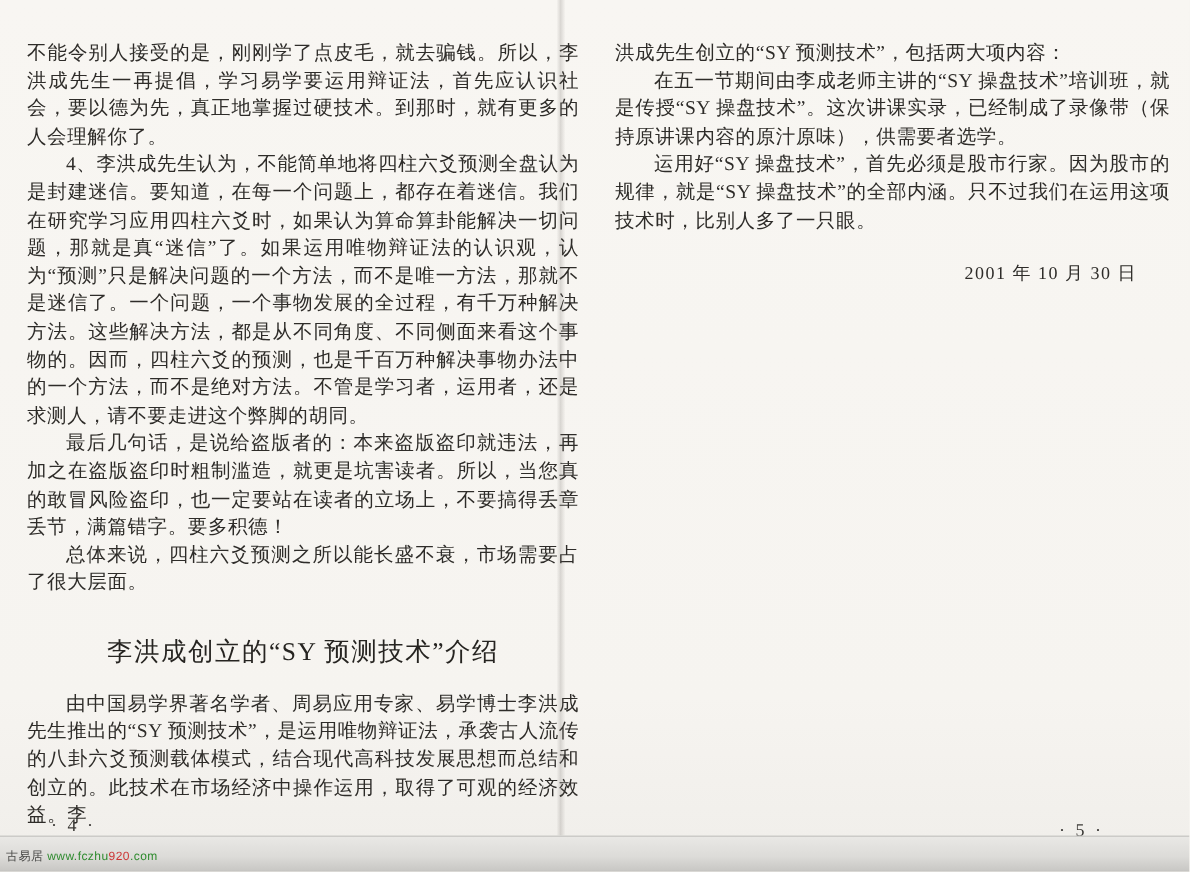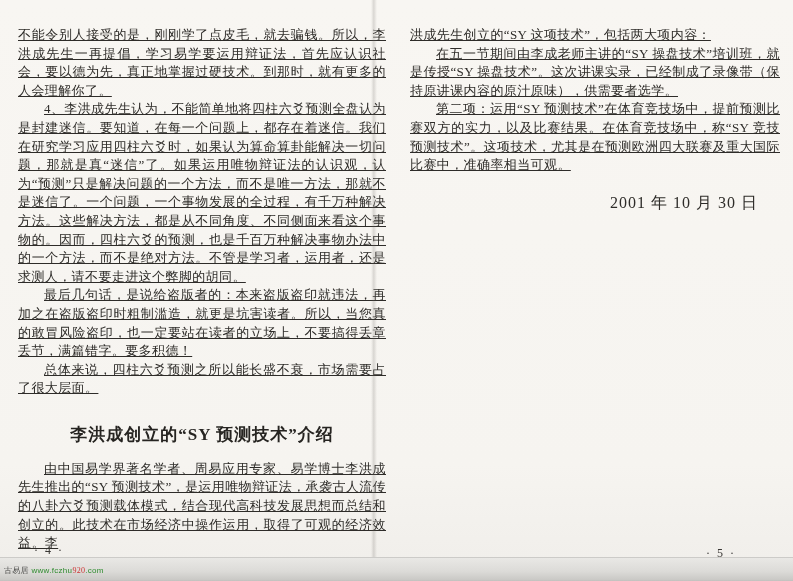--- a/index.html
+++ b/index.html
@@ -9,29 +9,28 @@
     font-family:"Liberation Serif","DejaVu Serif",serif;
   }
   .scan-surface{position:absolute;inset:0;background:linear-gradient(to bottom,#f8f6f2 0%,#f6f4f0 80%,#f1efeb 96%);}
   .page{position:absolute;top:26px;}
   .page-left{left:18px;width:368px;}
   .page-right{left:410px;width:370px;}
   p.body-text{
     margin:0;font-size:13px;line-height:18.6px;color:#2e2c29;
     text-align:justify;text-justify:inter-ideograph;
     letter-spacing:0.4px;
-    text-decoration:underline;
   }
   p.indent{text-indent:2em;}
   h1.section-heading{
-    margin:25px 0 14px 0;font-size:17px;font-weight:bold;color:#262421;
+    margin:25px 0 14px 0;font-size:17px;font-weight:normal;color:#262421;
     text-align:center;letter-spacing:1px;
   }
   .date-line{
-    margin-top:18px;padding-right:22px;font-size:16px;color:#2e2c29;
+    margin-top:18px;padding-right:22px;font-size:12px;color:#2e2c29;
     text-align:right;letter-spacing:1px;
   }
   .page-number{
     position:absolute;font-size:12px;color:#3a3835;letter-spacing:2px;
   }
   .page-number-left{left:34px;top:543px;}
   .page-number-right{left:706px;top:546px;}
   .page-gutter{
     position:absolute;left:371px;top:0;width:6px;height:557px;
     background:linear-gradient(to right,rgba(0,0,0,0),rgba(110,105,100,0.22) 45%,rgba(0,0,0,0));
@@ -41,40 +40,40 @@
     position:absolute;left:0;top:557px;width:793px;height:24px;
     background:linear-gradient(to bottom,#e9e8e5 0%,#dcdbd8 55%,#c9c8c5 92%,#b3b2b0 100%);
     border-top:1px solid #cccbc8;
   }
   .watermark{
     position:absolute;left:4px;top:565px;
     font-family:"Liberation Sans","DejaVu Sans",sans-serif;
     font-size:8px;color:#4a4a48;letter-spacing:0.3px;white-space:nowrap;
   }
   .wm-green{color:#2e8b2e;text-align:right;}
-  .wm-red{color:#cc3333;font-family:Liberation Serif, serif;}
+  .wm-red{color:#cc3333;}
 </style>
 </head>
 <body>
 
 <div class="scan-surface">
 
   <div class="page page-left">
     <p class="body-text">不能令别人接受的是，刚刚学了点皮毛，就去骗钱。所以，李洪成先生一再提倡，学习易学要运用辩证法，首先应认识社会，要以德为先，真正地掌握过硬技术。到那时，就有更多的人会理解你了。</p>
     <p class="body-text indent">4、李洪成先生认为，不能简单地将四柱六爻预测全盘认为是封建迷信。要知道，在每一个问题上，都存在着迷信。我们在研究学习应用四柱六爻时，如果认为算命算卦能解决一切问题，那就是真“迷信”了。如果运用唯物辩证法的认识观，认为“预测”只是解决问题的一个方法，而不是唯一方法，那就不是迷信了。一个问题，一个事物发展的全过程，有千万种解决方法。这些解决方法，都是从不同角度、不同侧面来看这个事物的。因而，四柱六爻的预测，也是千百万种解决事物办法中的一个方法，而不是绝对方法。不管是学习者，运用者，还是求测人，请不要走进这个弊脚的胡同。</p>
     <p class="body-text indent">最后几句话，是说给盗版者的：本来盗版盗印就违法，再加之在盗版盗印时粗制滥造，就更是坑害读者。所以，当您真的敢冒风险盗印，也一定要站在读者的立场上，不要搞得丢章丢节，满篇错字。要多积德！</p>
     <p class="body-text indent">总体来说，四柱六爻预测之所以能长盛不衰，市场需要占了很大层面。</p>
     <h1 class="section-heading">李洪成创立的“SY 预测技术”介绍</h1>
     <p class="body-text indent">由中国易学界著名学者、周易应用专家、易学博士李洪成先生推出的“SY 预测技术”，是运用唯物辩证法，承袭古人流传的八卦六爻预测载体模式，结合现代高科技发展思想而总结和创立的。此技术在市场经济中操作运用，取得了可观的经济效益。李</p>
   </div>
 
   <div class="page page-right">
-    <p class="body-text">洪成先生创立的“SY 这项技术”，包括两大项内容：</p>
+    <p class="body-text">洪成先生创立的“SY 预测技术”，包括两大项内容：</p>
     <p class="body-text indent">在五一节期间由李成老师主讲的“SY 操盘技术”培训班，就是传授“SY 操盘技术”。这次讲课实录，已经制成了录像带（保持原讲课内容的原汁原味），供需要者选学。</p>
-    <p class="body-text indent">第二项：运用“SY 预测技术”在体育竞技场中，提前预测比赛双方的实力，以及比赛结果。在体育竞技场中，称“SY 竞技预测技术”。这项技术，尤其是在预测欧洲四大联赛及重大国际比赛中，准确率相当可观。</p>
+    <p class="body-text indent">运用好“SY 操盘技术”，首先必须是股市行家。因为股市的规律，就是“SY 操盘技术”的全部内涵。只不过我们在运用这项技术时，比别人多了一只眼。</p>
     <div class="date-line">2001 年 10 月 30 日</div>
   </div>
 
   <div class="page-gutter"></div>
 
   <div class="page-number page-number-left">· 4 ·</div>
   <div class="page-number page-number-right">· 5 ·</div>
 
   <div class="scan-edge"></div>
 

